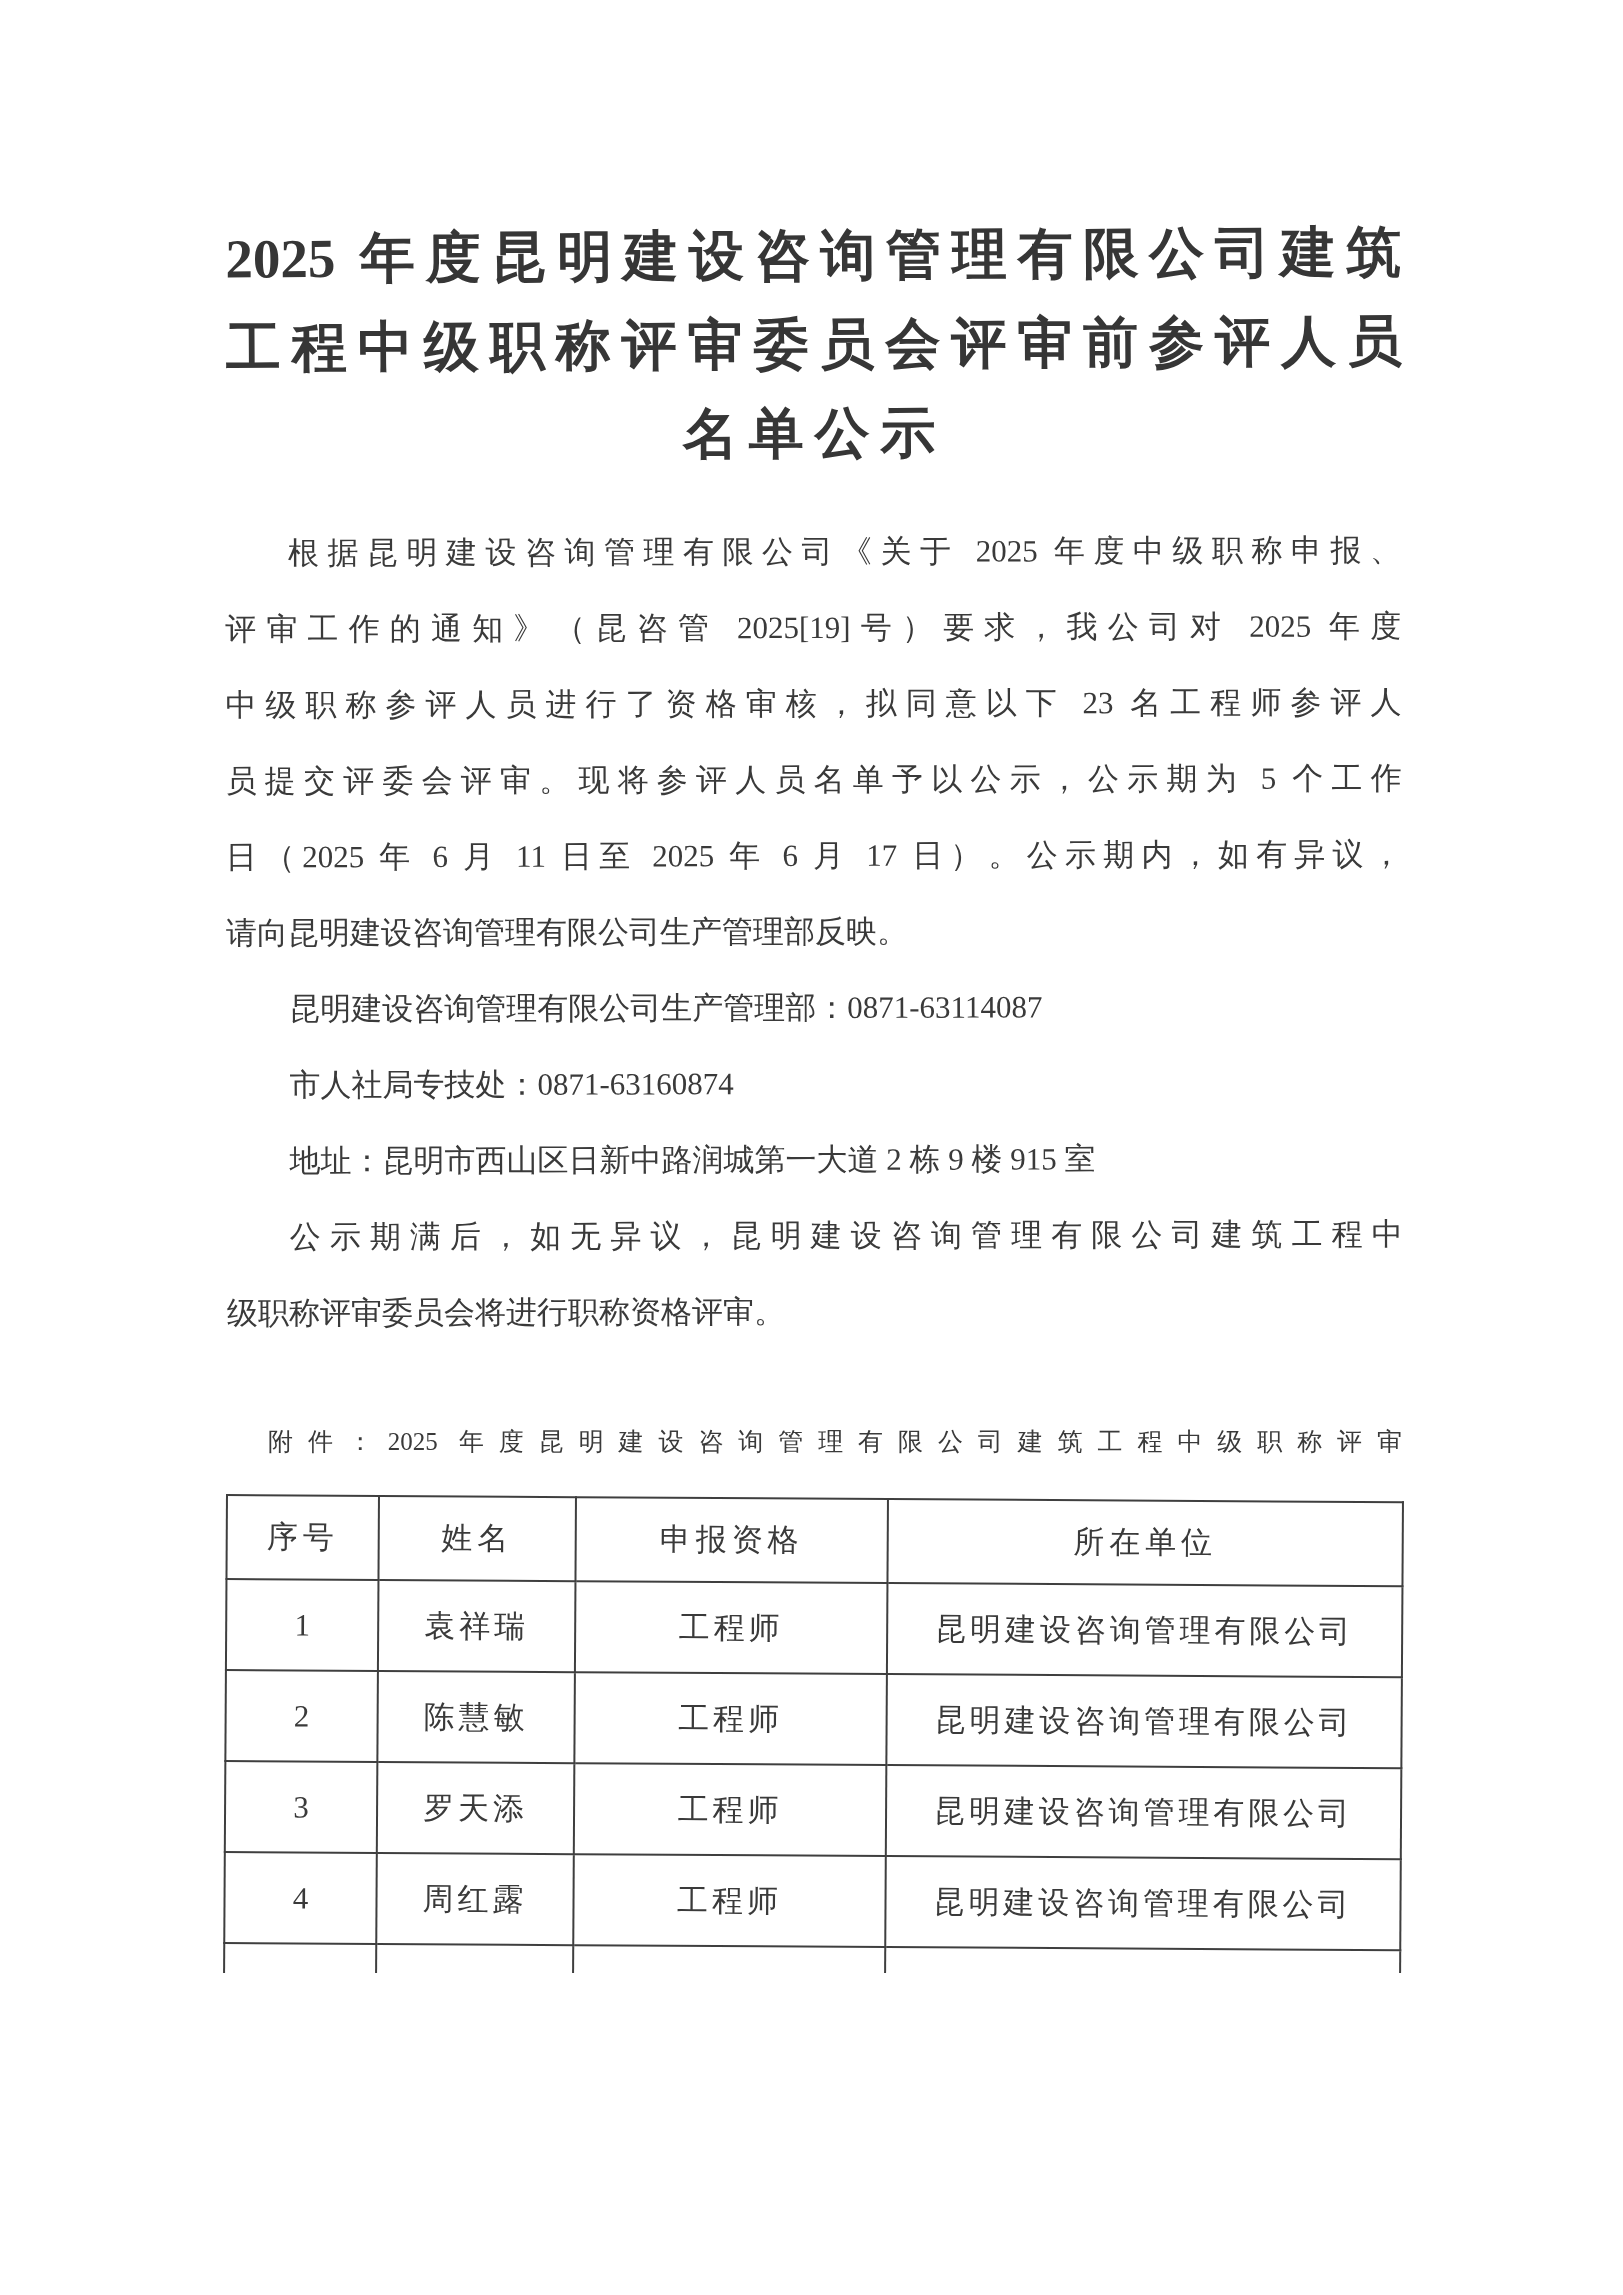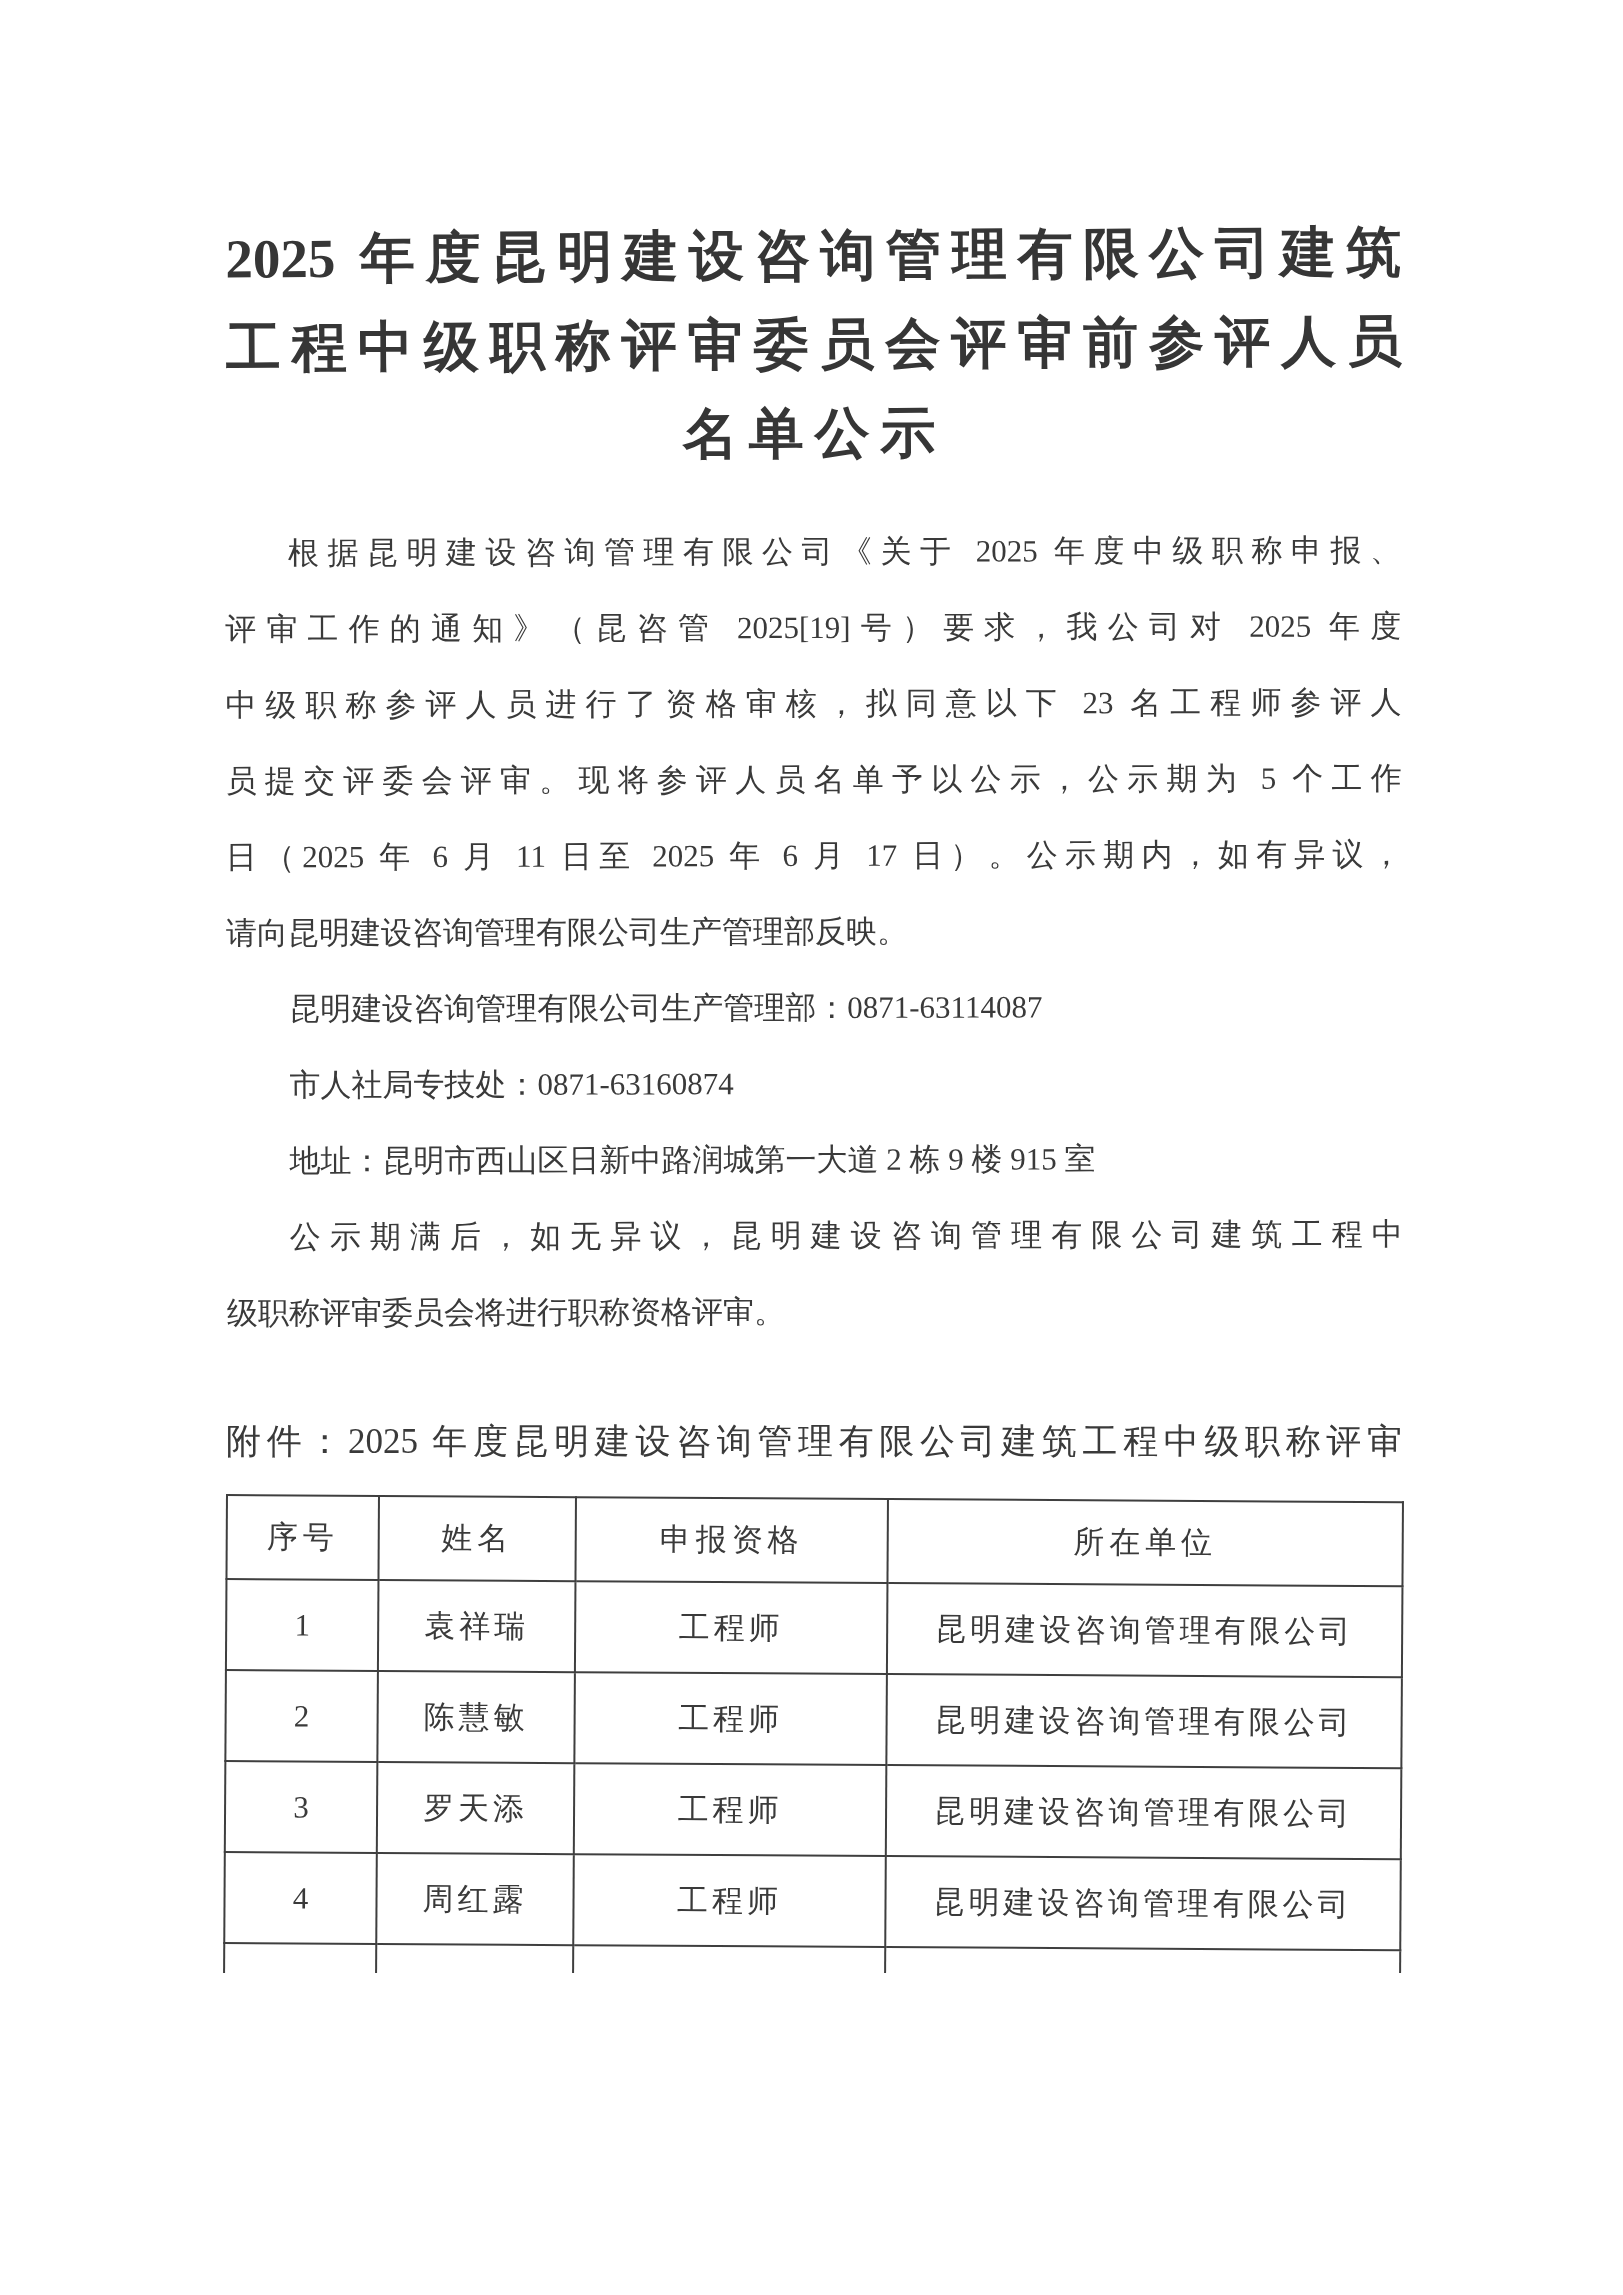--- a/index.html
+++ b/index.html
@@ -51,22 +51,23 @@
   .bline.justify {
     text-align: justify;
     text-align-last: justify;
   }
   .bline.indent {
     text-indent: 63px;
   }
   
   .attachment {
     margin-top: 54px;
-    font-size: 35px;
+    font-size: 25px;
     line-height: 76px;
+    margin-left: 42px;
   }
   
   table.personnel {
     margin-top: 13.7px;
     width: 1176px;
     border-collapse: collapse;
     table-layout: fixed;
     transform: rotate(0.35deg);
     transform-origin: left top;
   }

